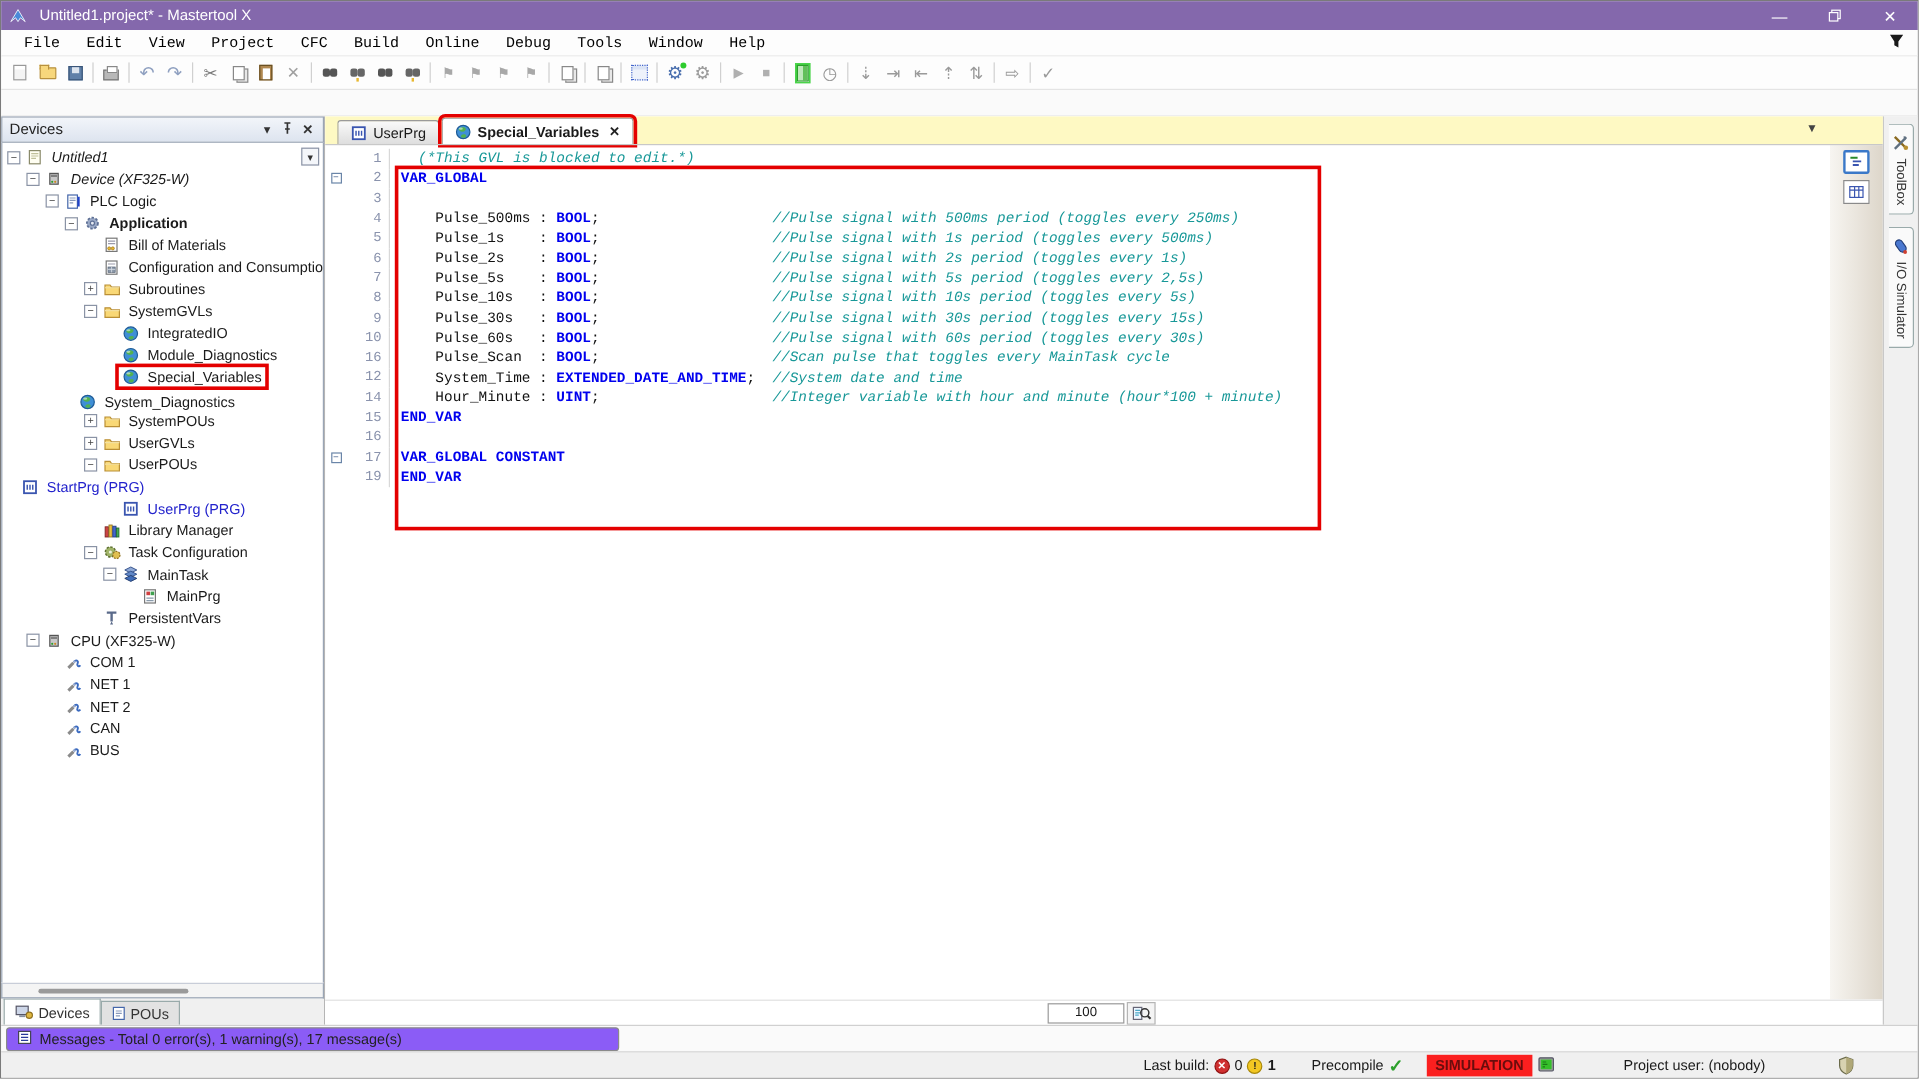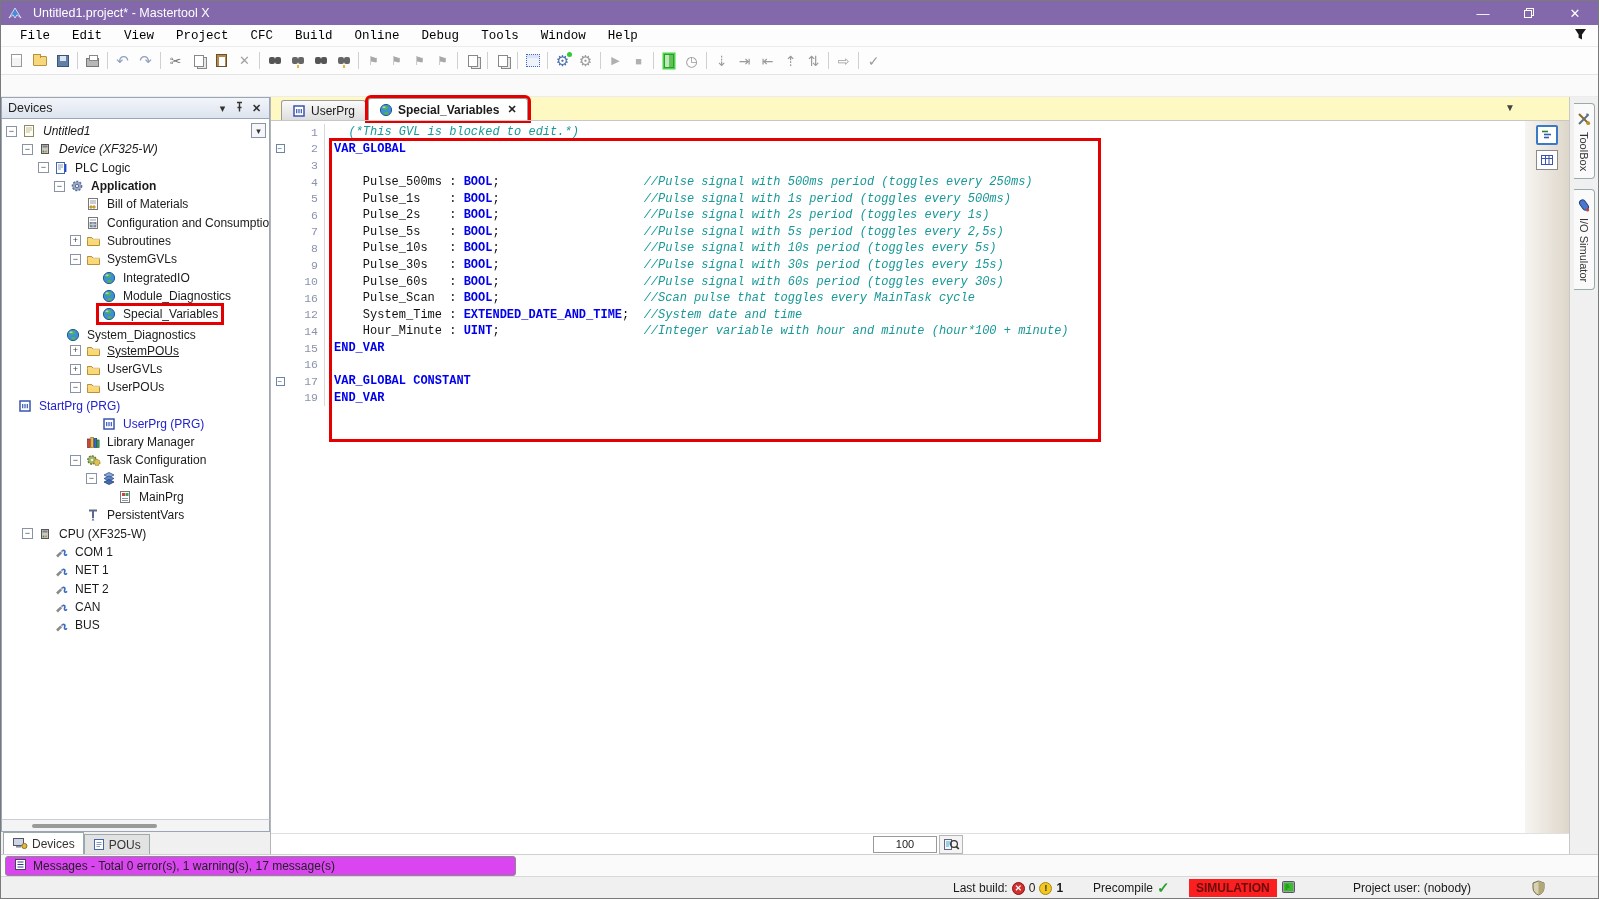--- a/index.html
+++ b/index.html
@@ -105,21 +105,21 @@
   .zoombox { width:64px; height:17px; border:1px solid #9a9a9a; font-size:11px; display:flex; align-items:center; justify-content:center; background:#fff; }
   .magbtn { width:24px; height:19px; display:flex; align-items:center; justify-content:center; border:1px solid #b5b5b5; margin-left:2px; background:#f4f4f4; }
 
   
   .dockstrip { width:29px; flex:none; background:#f0f0f0; display:flex; flex-direction:column; align-items:center; padding-top:6px; gap:10px; border-left:1px solid #c8c8c8; }
   .dtab { writing-mode:vertical-rl; background:#fafafa; border:1px solid #9aa; border-left:none; border-radius:0 4px 4px 0; padding:7px 2px; font-size:11px; color:#333; display:flex; align-items:center; gap:5px; }
   .dtab svg { transform:rotate(90deg); }
 
   
   .messagesrow { height:22px; background:#fafafa; flex:none; display:flex; align-items:center; padding-left:4px; border-top:1px solid #d0d0d0; }
-  .msg-tab { display:flex; align-items:center; gap:6px; height:20px; padding:0 180px 0 8px; border:1px solid #8a8a8a; border-radius:3px; background:#d946ef; font-size:12px; color:#222; }
+  .msg-tab { display:flex; align-items:center; gap:6px; height:20px; padding:0 180px 0 8px; border:1px solid #8a8a8a; border-radius:3px; background:#8b5cf6; font-size:12px; color:#222; }
   .statusbar { height:22px; background:#f0f0f0; border-top:1px solid #d8d8d8; flex:none; position:relative; font-size:12px; }
   .sbi { position:absolute; top:0; height:22px; display:flex; align-items:center; gap:4px; }
   .circ { width:13px; height:13px; border-radius:50%; color:#fff; font-size:8.5px; font-weight:bold; display:inline-flex; align-items:center; justify-content:center; }
   .err { background:#d03030; border:1px solid #901010; }
   .warn { background:#f2c722; border:1px solid #a8880a; color:#222; }
   .gcheck { color:#2ca02c; font-size:15px; font-weight:bold; }
   .simbadge { background:#fb1f1f; color:#6a0d0d; font-weight:bold; padding:2px 7px; font-size:12px; }
 </style>
 </head>
 <body>
@@ -451,21 +451,21 @@
                   <path d="M3 5c1.5-2 4-2.6 5.5-1.6C10 4.4 9 6 7.5 6.5 5.5 7.2 3.8 6.3 3 5z" fill="#52b152"></path>
                   <path d="M5 10.6c.5-1.6 2.5-2.1 4-1.3 1 .6.5 2-.8 2.4-1.2.4-2.7 0-3.2-1.1z" fill="#52b152"></path>
                   <ellipse cx="5" cy="4.2" rx="1.7" ry="0.9" fill="#fff" opacity="0.5"></ellipse>
                 </svg>
               </span>
               <span class="tlabel ">System_Diagnostics</span>
             </span>
           </div>
           <div class="trow" style="padding-left: 68px;">
             <span class="texp">+</span>
-            <span style="display: inline-flex; align-items: flex-start; text-decoration: underline;">
+            <span style="display: inline-flex; align-items: flex-start;">
               <span class="ticon">
                 <svg width="15" height="13">
                   <path d="M1.5 11.5v-8h4.2l1.3 1.8h6.5v6.2z" fill="#f9d876" stroke="#ba8f35"></path>
                   <path d="M1.5 5.8h12" stroke="#f3e0a0" stroke-width="1"></path>
                 </svg>
               </span>
               <span class="tlabel ">SystemPOUs</span>
             </span>
           </div>
           <div class="trow" style="padding-left: 68px;">

